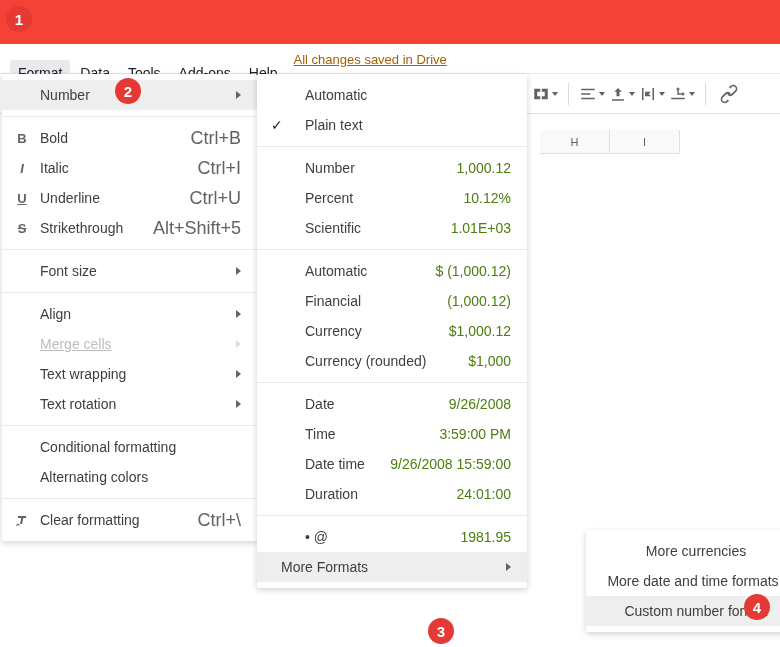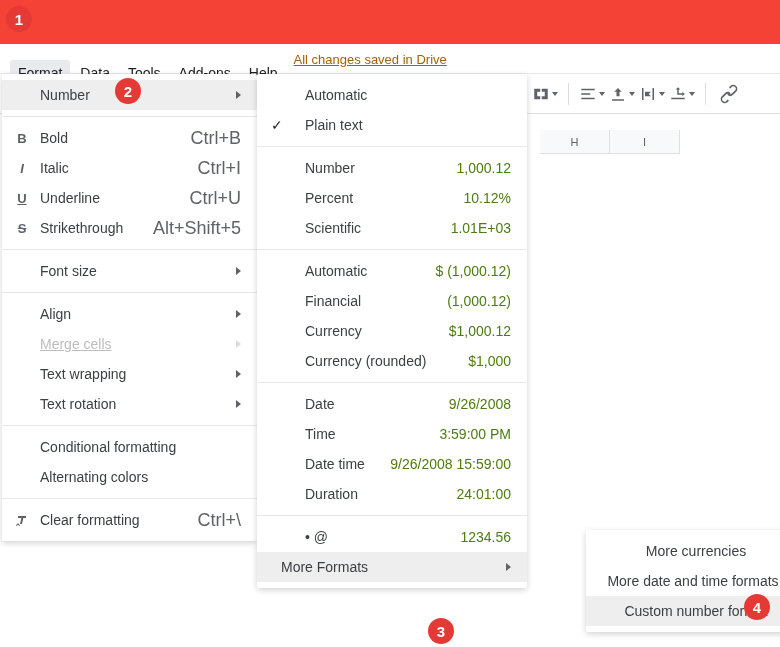--- a/index.html
+++ b/index.html
@@ -376,21 +376,21 @@
     <span class="example">9/26/2008 15:59:00</span>
   </div>
   <div class="item">
     <span class="label">Duration</span>
     <span class="example">24:01:00</span>
   </div>
   <div class="divider"></div>
 
   <div class="item">
     <span class="label">• @</span>
-    <span class="example">1234.56</span>
+    <span class="example">1981.95</span>
   </div>
   <div class="item highlight" style="padding-left:24px">
     <span class="label">More Formats</span>
     <span class="arrow"></span>
   </div>
 </div>
 
 <div class="panel moref-panel">
   <div class="item" style="padding-left:18px">
     <span class="label">More currencies</span>

